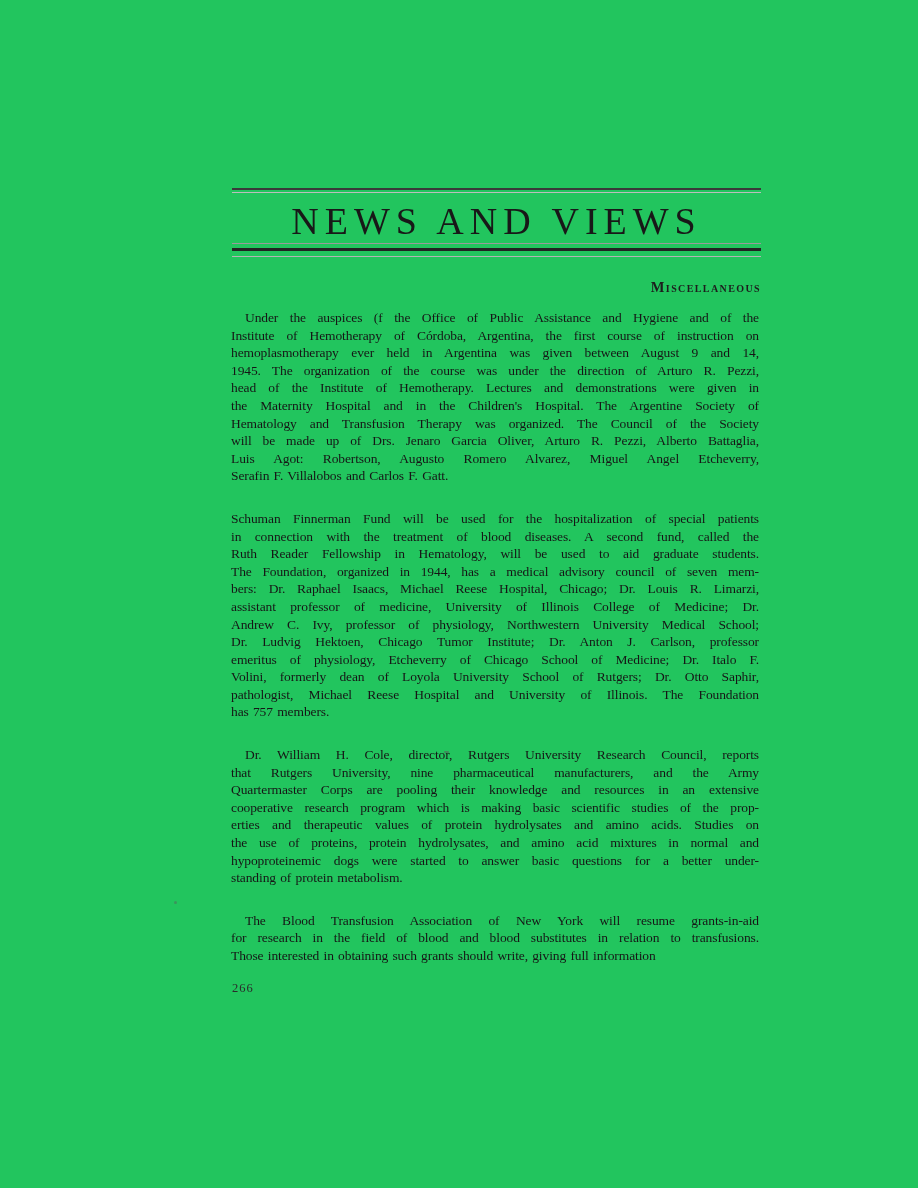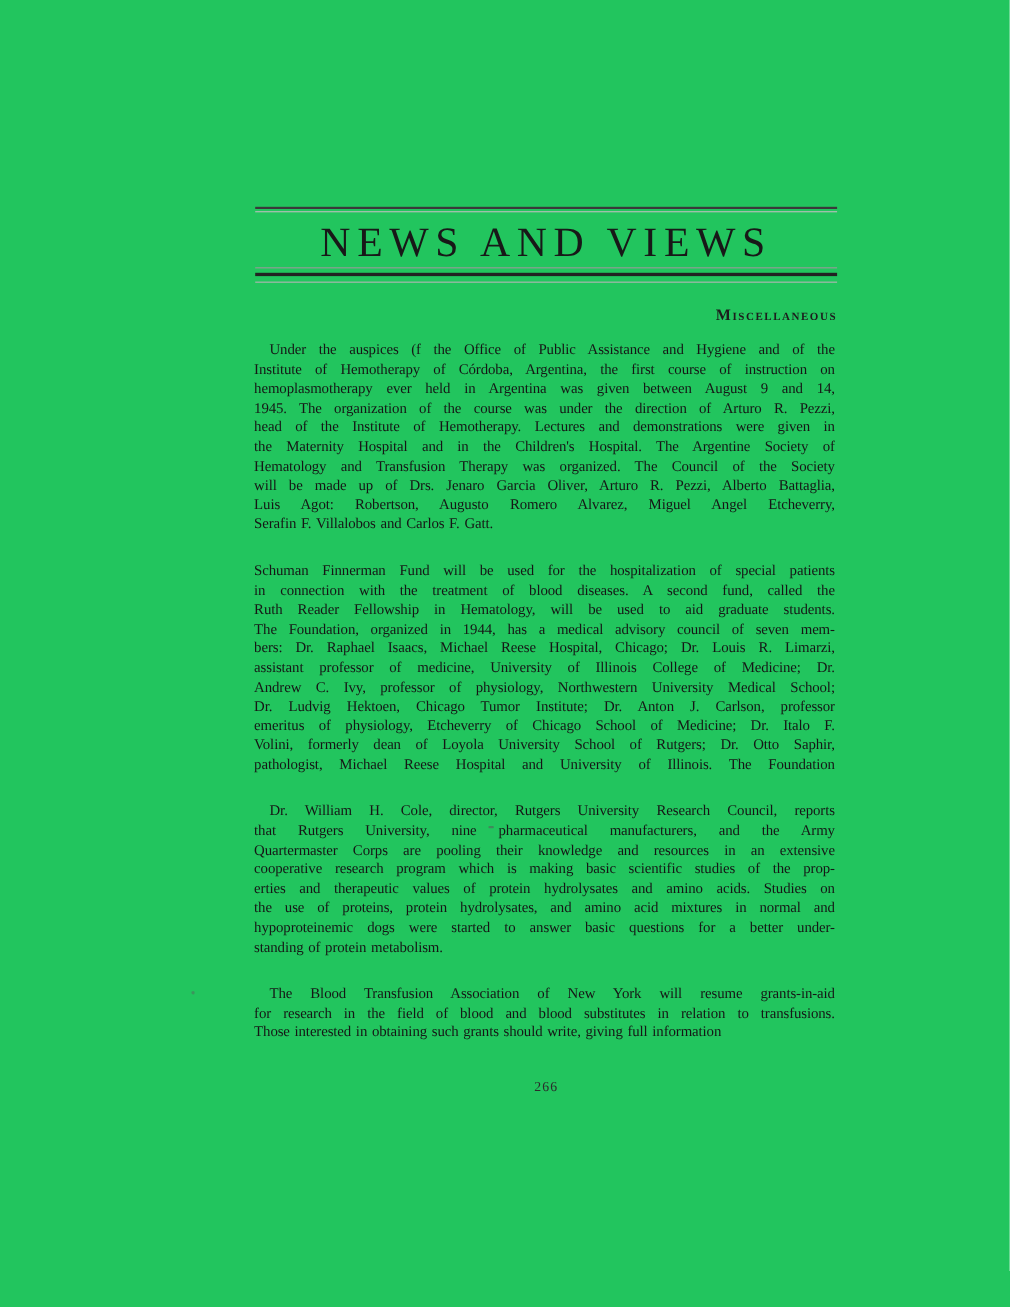--- a/index.html
+++ b/index.html
@@ -74,21 +74,21 @@
   }
   .line.first { text-indent: 14px; }
   .line.last  { text-align-last: left; }
 
   
   .page-number {
     position: absolute;
     top: 981px;
     left: 232px;
     width: 529px;
-    text-align: center;
+    text-align: left;
     font-size: 12.5px;
     letter-spacing: 1px;
     color: #2b2b2b;
   }
 
   
   .speck { position: absolute; background: #5a5a5a; }
   .speck-a { left: 444px; top: 751px; width: 5px; height: 2px; opacity: .55; border-radius: 1px; }
   .speck-b { left: 174px; top: 901px; width: 3px; height: 3px; opacity: .45; border-radius: 50%; }
 </style>
@@ -126,20 +126,21 @@
         <div class="line">in connection with the treatment of blood diseases. A second fund, called the</div>
         <div class="line">Ruth Reader Fellowship in Hematology, will be used to aid graduate students.</div>
         <div class="line">The Foundation, organized in 1944, has a medical advisory council of seven mem-</div>
         <div class="line">bers: Dr. Raphael Isaacs, Michael Reese Hospital, Chicago; Dr. Louis R. Limarzi,</div>
         <div class="line">assistant professor of medicine, University of Illinois College of Medicine; Dr.</div>
         <div class="line">Andrew C. Ivy, professor of physiology, Northwestern University Medical School;</div>
         <div class="line">Dr. Ludvig Hektoen, Chicago Tumor Institute; Dr. Anton J. Carlson, professor</div>
         <div class="line">emeritus of physiology, Etcheverry of Chicago School of Medicine; Dr. Italo F.</div>
         <div class="line">Volini, formerly dean of Loyola University School of Rutgers; Dr. Otto Saphir,</div>
         <div class="line">pathologist, Michael Reese Hospital and University of Illinois. The Foundation</div>
+        <div class="line last">has 757 members.</div>
       </div>
     <div class="paragraph">
         <div class="line first">Dr. William H. Cole, director, Rutgers University Research Council, reports</div>
         <div class="line">that Rutgers University, nine pharmaceutical manufacturers, and the Army</div>
         <div class="line">Quartermaster Corps are pooling their knowledge and resources in an extensive</div>
         <div class="line">cooperative research program which is making basic scientific studies of the prop-</div>
         <div class="line">erties and therapeutic values of protein hydrolysates and amino acids. Studies on</div>
         <div class="line">the use of proteins, protein hydrolysates, and amino acid mixtures in normal and</div>
         <div class="line">hypoproteinemic dogs were started to answer basic questions for a better under-</div>
         <div class="line last">standing of protein metabolism.</div>

